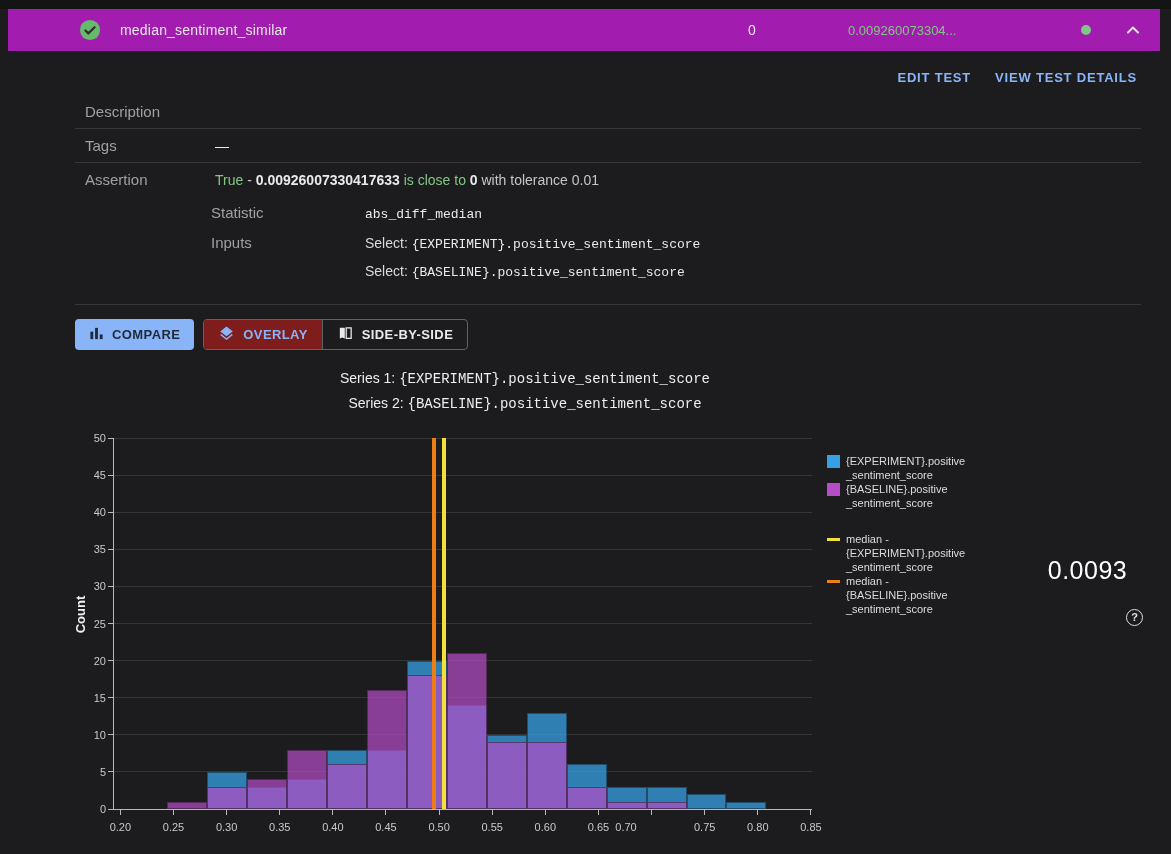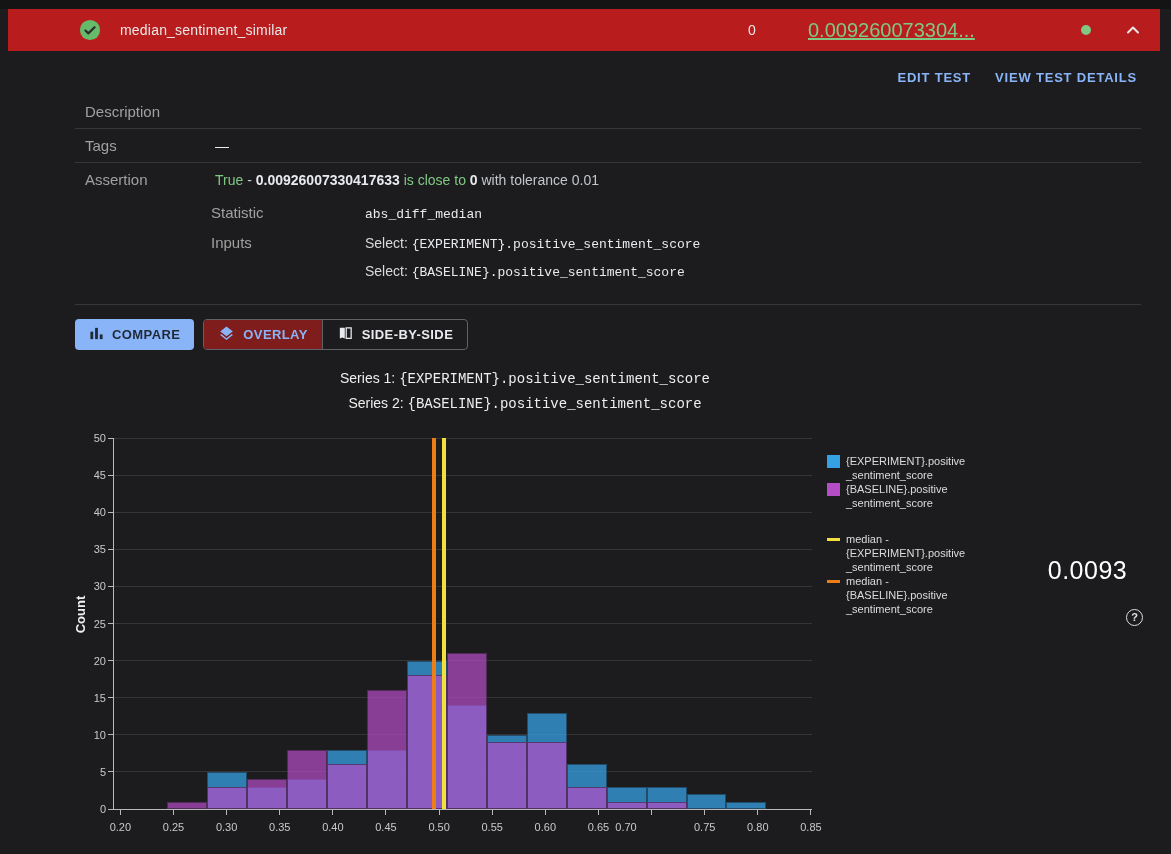--- a/index.html
+++ b/index.html
@@ -2,25 +2,25 @@
 <html><head>
 <meta charset="utf-8">
 <style>
   * { margin:0; padding:0; box-sizing:border-box; }
   body { background:#151517; font-family:"Liberation Sans", sans-serif; }
   .page { position:relative; width:1171px; height:854px; background:#1c1c1e; overflow:hidden; }
   .top-strip { position:absolute; left:0; top:0; width:100%; height:9px; background:#141415; }
   .mono { font-family:"Liberation Mono", monospace; }
 
   
-  .header-bar { position:absolute; left:8px; top:9px; width:1152px; height:42px; background:#b91c1c; display:flex; align-items:center; cursor:pointer; }
+  .header-bar { position:absolute; left:8px; top:9px; width:1152px; height:42px; background:#a21caf; display:flex; align-items:center; cursor:pointer; }
   .check-circle { position:absolute; left:71px; top:10px; width:22px; height:22px; }
   .header-title { position:absolute; left:112px; color:#e8e8e8; font-size:14px; letter-spacing:.2px; }
   .header-count { position:absolute; left:740px; color:#e8e8e8; font-size:14px; }
-  .header-statval { position:absolute; left:800px; color:#81c784; font-size:20px;text-decoration:underline; }
+  .header-statval { position:absolute; left:840px; color:#81c784; font-size:13px; }
   .green-dot { position:absolute; left:1073px; top:16px; width:10px; height:10px; border-radius:50%; background:#81c784; }
   .chevron { position:absolute; left:1113px; top:9px; width:24px; height:24px; }
 
   
   .actions-row { position:absolute; top:70px; right:34px; display:flex; gap:24px; }
   .text-button { color:#8ab4f8; font-size:13px; font-weight:bold; letter-spacing:.8px; cursor:pointer; }
 
   
   .details { position:absolute; left:75px; top:95px; width:1066px; color:#e8eaed; font-size:14px; }
   .d-row { display:grid; grid-template-columns:130px 1fr; padding:8px 0 8px 10px; align-items:baseline; }

